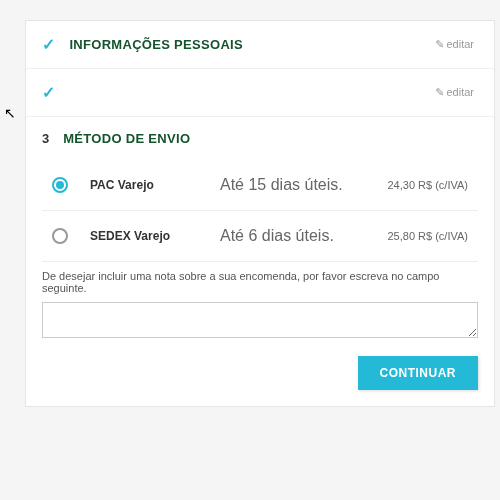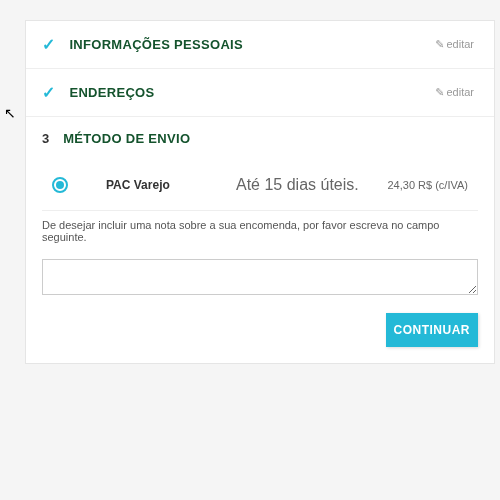--- a/index.html
+++ b/index.html
@@ -78,55 +78,54 @@
       height: 8px;
       background: #24b9d7;
       border-radius: 50%;
     }
     .opt-name {
       font-size: 12px;
       font-weight: 700;
       color: #333;
       width: 130px;
       flex-shrink: 0;
-      margin-left: 16px;
     }
     .opt-delay {
       font-size: 16px;
       color: #666;
       flex: 1;
     }
     .opt-price {
       font-size: 11px;
       color: #666;
       text-align: left;
       white-space: nowrap;
     }
     .note-label {
       font-size: 11px;
       color: #555;
-      margin: 8px 0 16px 0;
+      margin: 8px 0 8px 0;
     }
     .note-input {
       width: 100%;
       height: 36px;
       border: 1px solid #ccc;
       padding: 6px;
       font-size: 12px;
       resize: vertical;
     }
     .btn-row {
       text-align: right;
       margin-top: 14px;
     }
     .btn-continue {
       background: #24b9d7;
       color: #fff;
       border: none;
-      padding: 10px 8px;
+      padding: 10px 22px;
       font-size: 12px;
       font-weight: 700;
       letter-spacing: 0.5px;
       cursor: pointer;
       box-shadow: 1px 1px 3px rgba(0,0,0,0.15);
     }
     .cursor {
       position: absolute;
       left: 4px;
       top: 105px;
@@ -145,40 +144,45 @@
   <div class="step-header">
     <span class="check-icon">✓</span>
     <span class="step-title">INFORMAÇÕES PESSOAIS</span>
     <span class="edit-link">
       <span class="pen">✎</span><span>editar</span>
     </span>
   </div>
 
   <div class="step-header">
     <span class="check-icon">✓</span>
-    <span class="step-title">ENDEREÇOS</span>
     <span class="edit-link">
       <span class="pen">✎</span><span>editar</span>
     </span>
   </div>
 
   <div class="step-header no-border">
     <span class="step-num">3</span>
     <span class="step-title">MÉTODO DE ENVIO</span>
   </div>
 
   <div class="shipping-body">
 
     <div class="shipping-option">
       <span class="radio selected"></span>
       <span class="opt-name">PAC Varejo</span>
       <span class="opt-delay">Até 15 dias úteis.</span>
       <span class="opt-price">24,30 R$ (c/IVA)</span>
     </div>
 
+    <div class="shipping-option">
+      <span class="radio"></span>
+      <span class="opt-name">SEDEX Varejo</span>
+      <span class="opt-delay">Até 6 dias úteis.</span>
+      <span class="opt-price">25,80 R$ (c/IVA)</span>
+    </div>
 
     <p class="note-label">De desejar incluir uma nota sobre a sua encomenda, por favor escreva no campo seguinte.</p>
     <textarea class="note-input" value="" style=""></textarea>
 
     <div class="btn-row">
       <button class="btn-continue">CONTINUAR</button>
     </div>
 
   </div>
 

